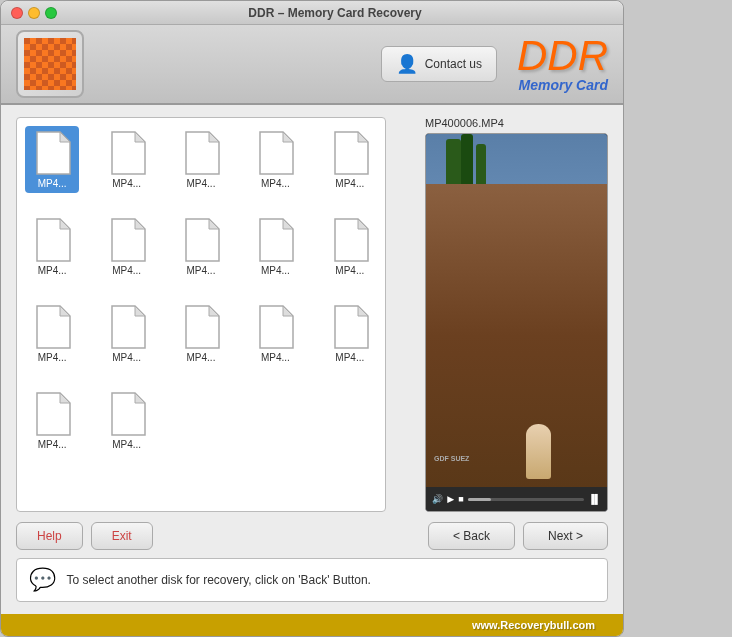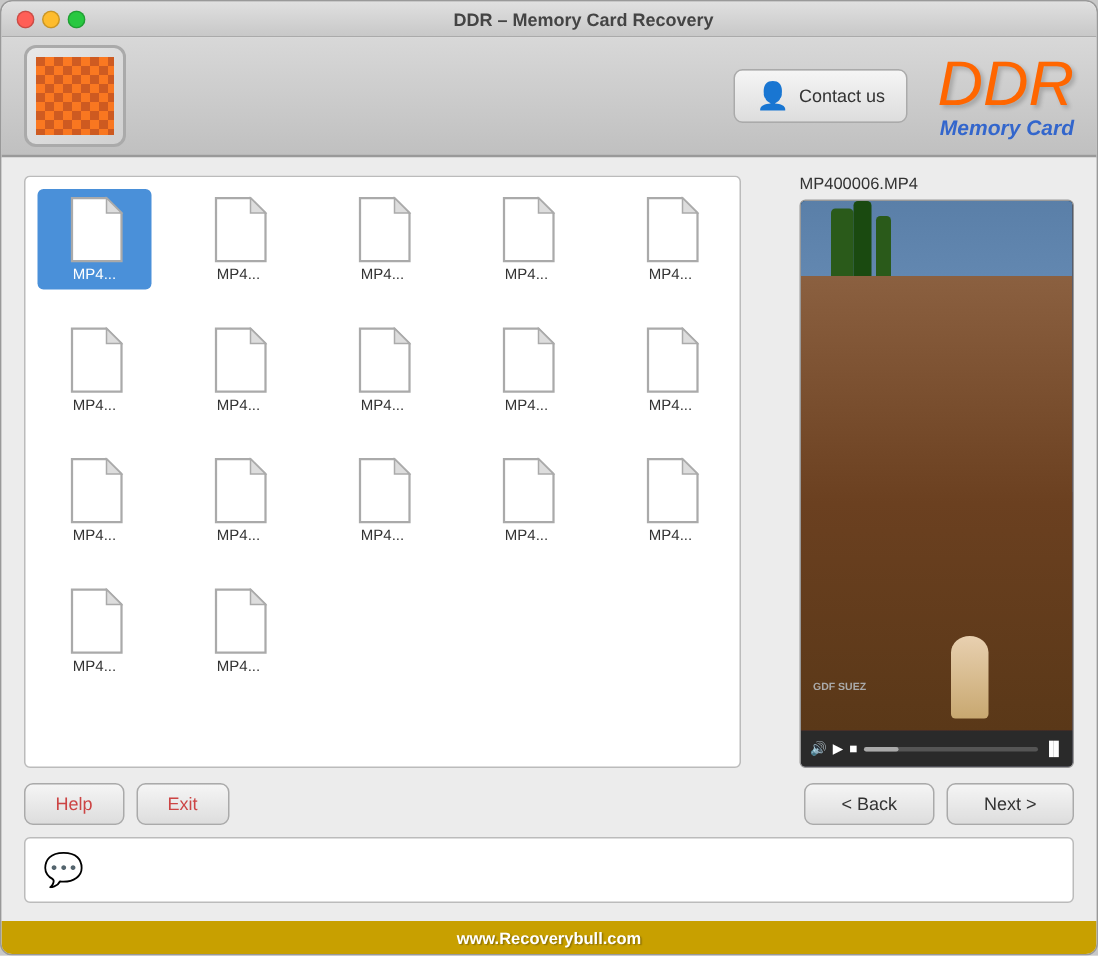--- a/index.html
+++ b/index.html
@@ -6,21 +6,21 @@
     body {
       width: 732px;
       height: 637px;
       background: #c8c8c8;
       font-family: "Lucida Grande", Arial, sans-serif;
       font-size: 12px;
       overflow: hidden;
     }
 
     .window {
-      width: 732px;
+      width: 624px;
       height: 637px;
       background: #ececec;
       border: 1px solid #999;
       border-radius: 8px;
       display: flex;
       flex-direction: column;
       overflow: hidden;
     }
 
     
@@ -316,22 +316,22 @@
       color: #4a90d9;
     }
     .info-text {
       font-size: 12px;
       color: #333;
     }
 
     
     .footer {
       background: #c8a000;
-      padding: 4px 10px;
-      text-align: center;
+      padding: 4px 28px;
+      text-align: right;
       flex-shrink: 0;
     }
     .footer-text {
       font-size: 11px;
       font-weight: bold;
       color: white;
       text-shadow: 1px 1px 1px rgba(0,0,0,0.3);
     }
 
     
@@ -588,19 +588,20 @@
     <div class="bottom-row">
       <button class="bottom-btn help-btn">Help</button>
       <button class="bottom-btn exit-btn">Exit</button>
       <div class="spacer"></div>
       <button class="nav-btn">&lt; Back</button>
       <button class="nav-btn">Next &gt;</button>
     </div>
 
     <div class="info-bar">
       <span class="info-icon">💬</span>
+      <span class="info-text">To select another disk for recovery, click on 'Back' Button.</span>
     </div>
   </div>
 
   <div class="footer">
     <span class="footer-text">www.Recoverybull.com</span>
   </div>
 </div>
 
 </body></html>

